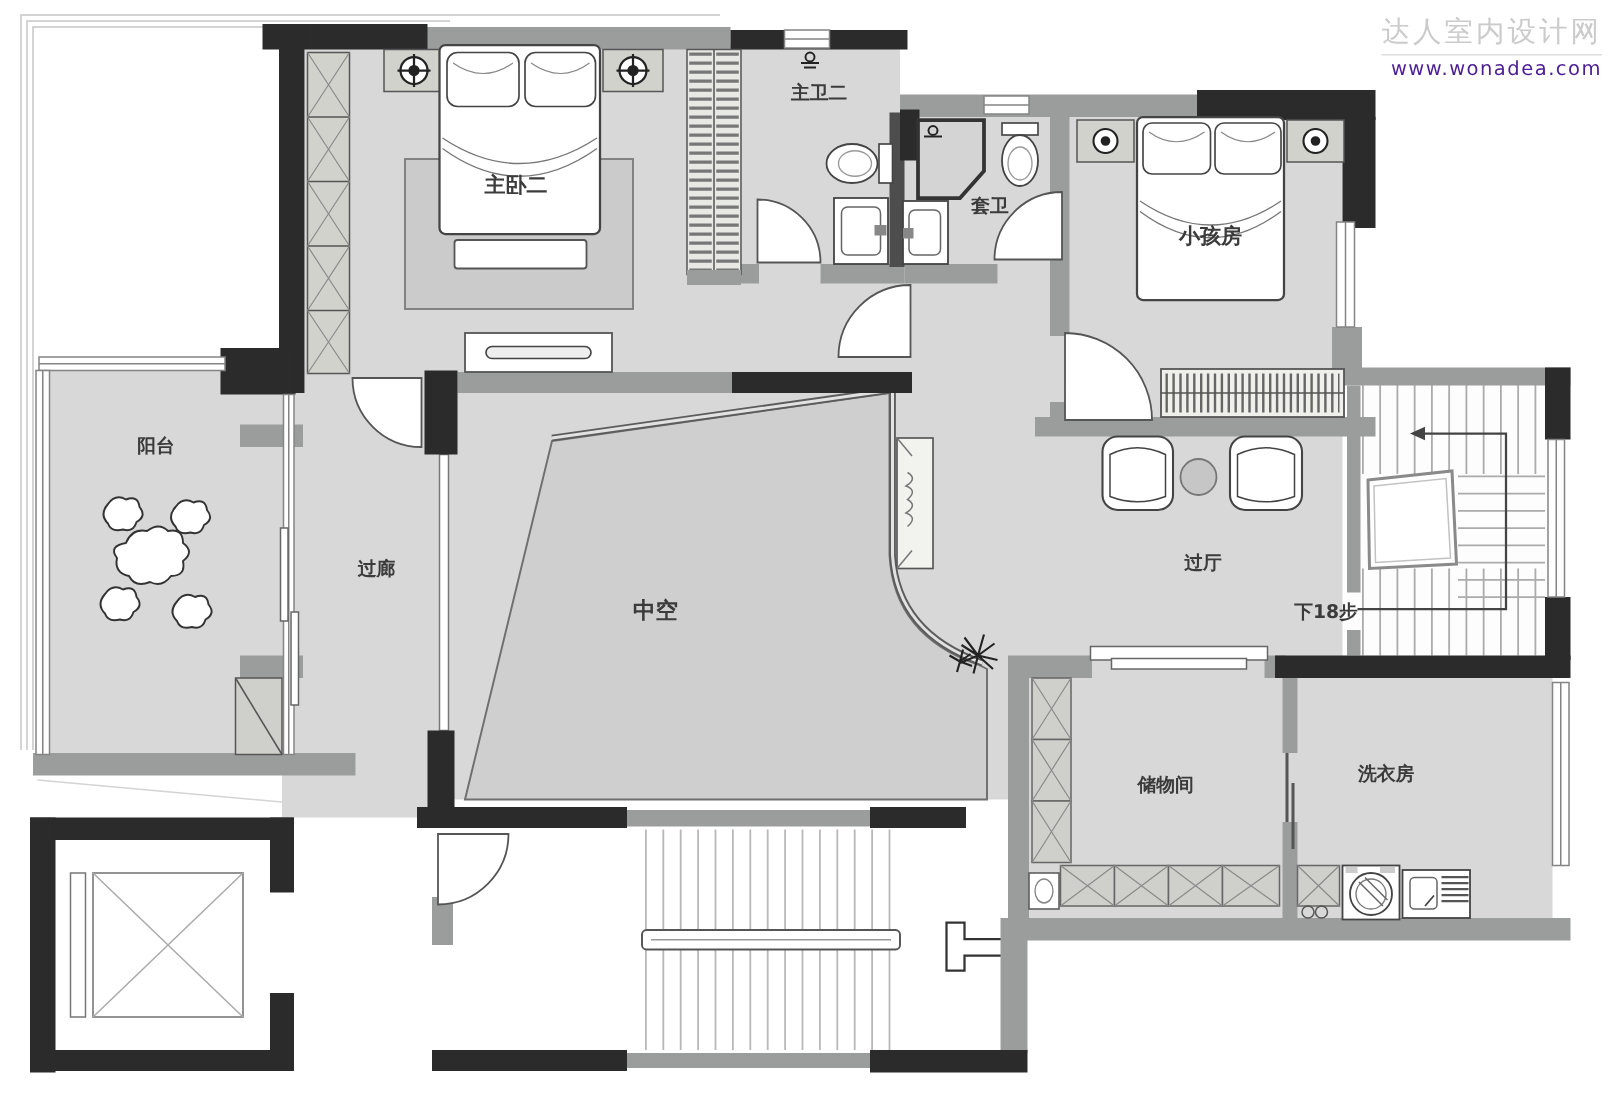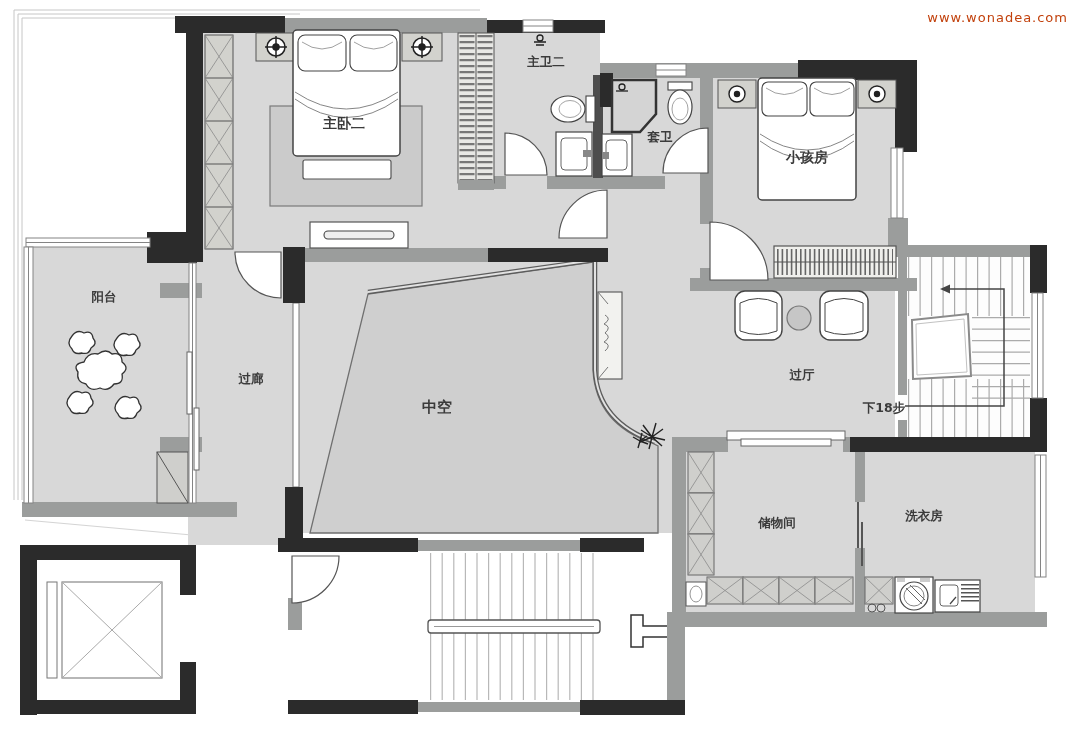--- a/index.html
+++ b/index.html
@@ -5,28 +5,29 @@
   html,body{margin:0;padding:0;background:#fff;}
   #canvas{position:relative;width:1080px;height:740px;background:#ffffff;overflow:hidden;
           font-family:"DejaVu Sans","Liberation Sans",sans-serif;}
   #plan-svg{position:absolute;left:0;top:0;}
   .room-label{font-size:14px;font-weight:bold;fill:#3b3b3b;text-anchor:middle;
               font-family:"DejaVu Sans","Liberation Sans",sans-serif;}
   .small-label{font-size:12.5px;}
   .big-label{font-size:15px;}
   #watermark{position:absolute;top:8px;right:12px;text-align:right;color:#cbcbcb;z-index:5;}
   #watermark .wm1{font-size:19px;letter-spacing:2px;border-bottom:1px solid #dedede;padding-bottom:2px;}
-  #watermark .wm2{font-size:13px;color:#c2410c;letter-spacing:1px;margin-top:2px;}
+  #watermark .wm2{font-size:13px;color:#4c1d95;letter-spacing:1px;margin-top:2px;}
 </style>
 </head>
 <body>
 
 <div id="canvas">
 
 <div id="watermark">
+  <div class="wm1">达人室内设计网</div>
   <div class="wm2">www.wonadea.com</div>
 </div>
 
 <svg id="plan-svg" width="1080" height="740" viewBox="0 0 1080 740">
 
   <g stroke="#c6c6c6" fill="none" stroke-width="1">
     <path d="M480,10 H14 V500"></path>
     <path d="M300,14 H18 V500"></path>
     <path d="M186,18 H22 V500"></path>
     <path d="M25,520 L225,538" stroke="#d4d4d4"></path>

